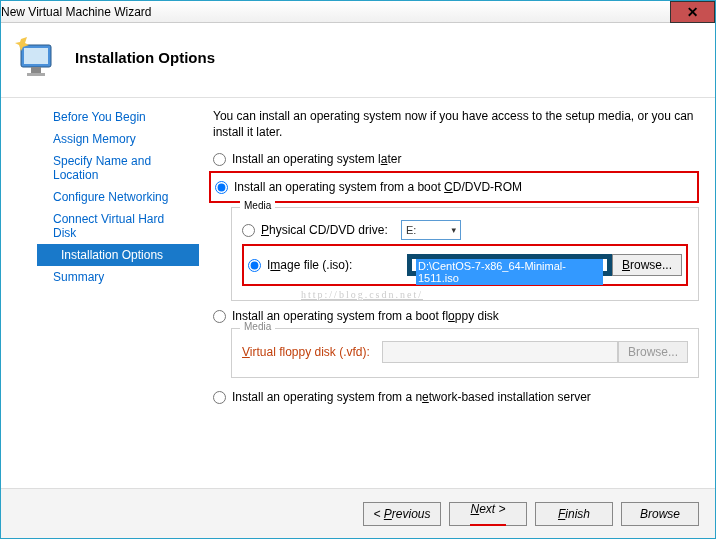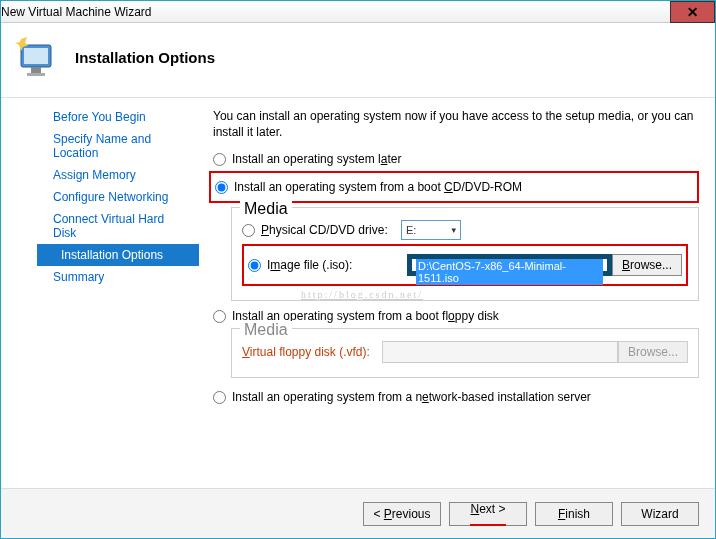--- a/index.html
+++ b/index.html
@@ -15,36 +15,36 @@
 .sidebar { width: 198px; background: #fff; padding-top: 8px; }
 .sidebar-item { padding: 4px 12px 4px 16px; font-size: 12px; color: #0066cc; cursor: pointer; margin-left: 36px; }
 .sidebar-item.active { background: #1979ca; color: #fff; padding-left: 24px; }
 .main { flex: 1; padding: 10px 16px 10px 14px; font-size: 12px; color: #000; }
 .intro { margin-bottom: 12px; line-height: 1.35; }
 .opt-row { display: flex; align-items: center; margin: 5px 0; }
 .opt-row input[type=radio] { margin-right: 6px; }
 .highlight-box { border: 2px solid #d00; padding: 2px 4px; margin: 2px 0 4px -4px; }
 .highlight-box2 { border: 2px solid #d00; padding: 4px 4px; margin: 4px 0; }
 .fieldset { border: 1px solid #cfcfcf; margin: 4px 0 8px 18px; padding: 8px 10px 10px 10px; position: relative; }
-.fieldset-legend { position: absolute; top: -8px; left: 8px; background: #fff; padding: 0 4px; font-size: 16px; color: #000; }
+.fieldset-legend { position: absolute; top: -8px; left: 8px; background: #fff; padding: 0 4px; font-size: 10px; color: #000; }
 .fieldset.disabled .fieldset-legend { color: #888; }
 .field-row { display: flex; align-items: center; margin: 4px 0; }
 .field-label { width: 140px; }
 .field-label.disabled { color: #c2410c; }
 .dd { width: 60px; height: 20px; border: 1px solid #aaa; background: #fff; display: flex; align-items: center; justify-content: space-between; padding: 0 4px; font-size: 11px; cursor: pointer; color: #333; }
 .dd.selected { border-color: #5a9bd4; }
 .dd .chev { color: #333; font-size: 9px; }
 .iso-input { flex: 1; height: 22px; border: 5px solid #0c4a6e; background: #fff; padding: 0 4px; font-size: 11px; color: #fff; }
 .iso-input .selected-text { background: #3399ff; color: #fff; padding: 1px 2px; display: inline-block; }
 .browse-btn { width: 70px; height: 22px; border: 1px solid #888; background: #efefef; font-size: 12px; margin-left: 0; cursor: pointer; display: flex; align-items: center; justify-content: center; }
 .browse-btn.disabled { color: #999; border-color: #ccc; cursor: default; }
 .vfd-input { flex: 1; height: 22px; border: 1px solid #ccc; background: #f5f5f5; }
 .watermark { position: absolute; top: 288px; left: 300px; color: #ccc; font-size: 10px; font-family: serif; pointer-events: none; letter-spacing: 2px; text-decoration: underline; }
 .footer { position: absolute; bottom: 0; left: 0; right: 0; height: 50px; border-top: 1px solid #ddd; background: #f4f4f4; display: flex; align-items: center; justify-content: flex-end; padding: 0 16px; gap: 8px; }
-.footer-btn { width: 78px; height: 24px; border: 1px solid #888; background: #efefef; font-size: 12px; cursor: pointer; display: flex; align-items: center; justify-content: center; }
+.footer-btn { width: 78px; height: 24px; border: 1px solid #888; background: #efefef; font-size: 12px; cursor: pointer; display: flex; align-items: center; justify-content: center; font-style: italic; }
 .underline-red { border-bottom: 2px solid #d00; padding-bottom: 8px; }
 .u { text-decoration: underline; }
 </style>
 </head>
 <body>
 
 <div class="titlebar">
   <span class="titlebar-title">New Virtual Machine Wizard</span>
   <div class="close-btn">
     <span>✕</span>
@@ -60,22 +60,22 @@
       <rect x="14" y="40" width="18" height="3" fill="#aaa"></rect>
       <polygon points="6,6 12,4 10,10 14,12 8,14 6,18 4,12 0,10 5,9" fill="#f5c74c" transform="translate(2,0)"></polygon>
     </svg>
   </div>
   <div class="header-title">Installation Options</div>
 </div>
 
 <div class="body">
   <div class="sidebar">
     <div class="sidebar-item">Before You Begin</div>
+    <div class="sidebar-item">Assign Memory</div>
     <div class="sidebar-item">Specify Name and Location</div>
-    <div class="sidebar-item">Assign Memory</div>
     <div class="sidebar-item">Configure Networking</div>
     <div class="sidebar-item">Connect Virtual Hard Disk</div>
     <div class="sidebar-item active">Installation Options</div>
     <div class="sidebar-item">Summary</div>
   </div>
 
   <div class="main">
     <div class="intro">You can install an operating system now if you have access to the setup media, or you can install it later.</div>
 
     <div class="opt-row">
@@ -143,15 +143,15 @@
   <div class="footer-btn">
     <span>&lt; <span class="u">P</span>revious</span>
   </div>
   <div class="footer-btn">
     <span class="underline-red"><span class="u">N</span>ext &gt;</span>
   </div>
   <div class="footer-btn">
     <span><span class="u">F</span>inish</span>
   </div>
   <div class="footer-btn">
-    <span>Wizard</span>
+    <span>Browse</span>
   </div>
 </div>
 
 </body></html>

